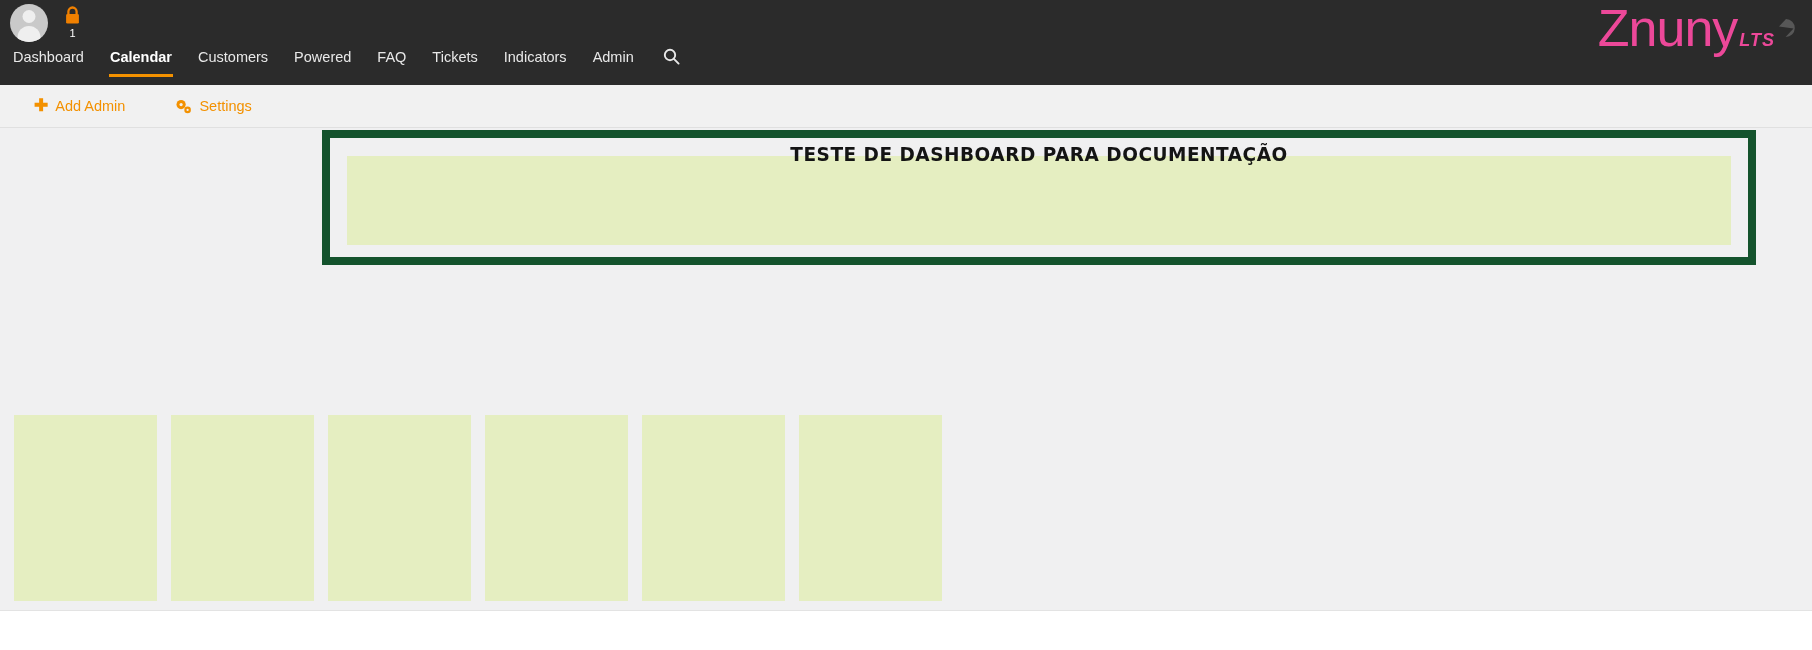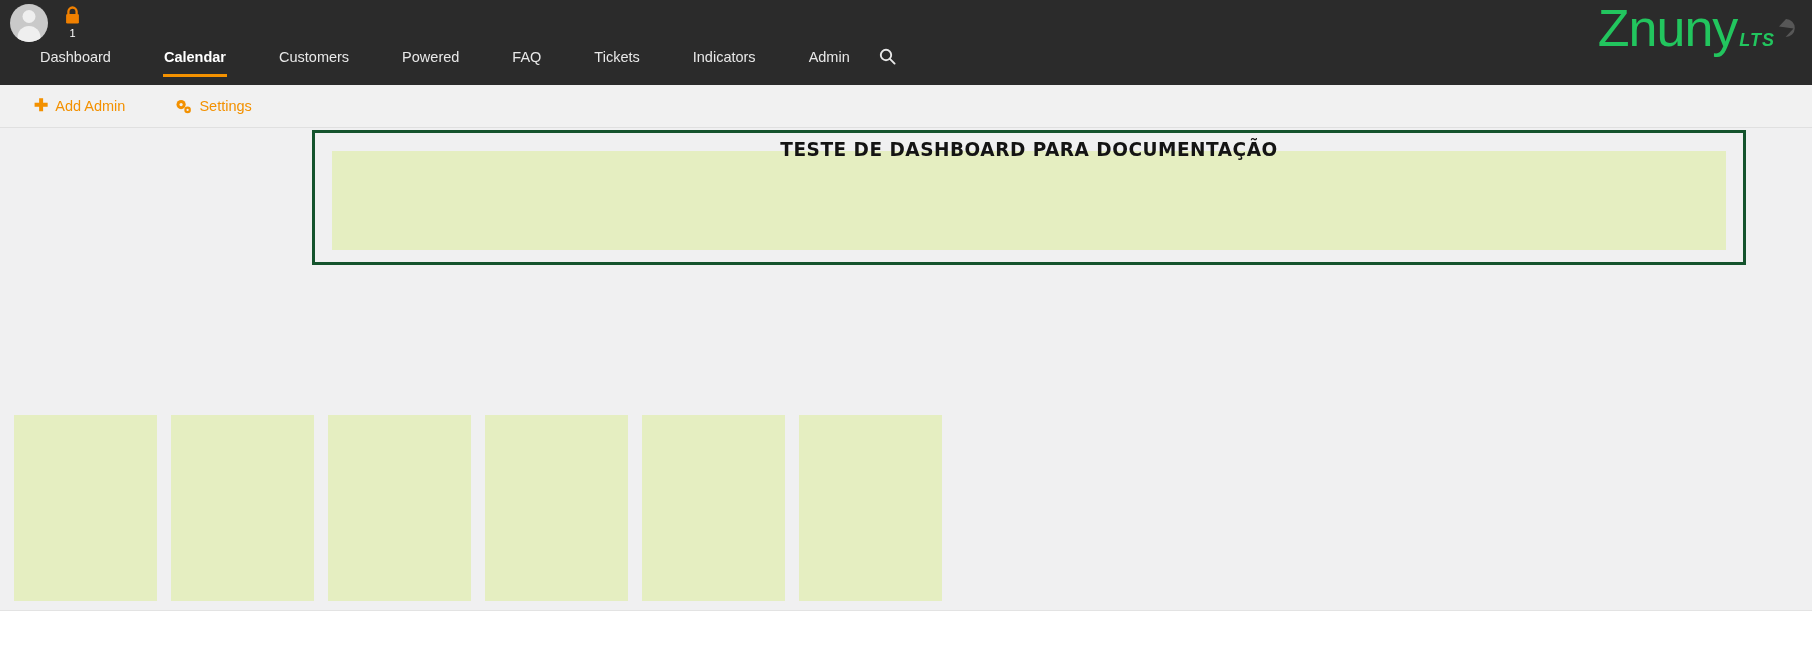--- a/index.html
+++ b/index.html
@@ -86,21 +86,20 @@
     align-items: center;
   }
   .nav-item {
     position: relative;
     color: #e8e8e8;
     font-size: 14.5px;
     line-height: 18px;
     padding: 3px 13px 14px 13px;
     white-space: nowrap;
     cursor: pointer;
-    margin-left: 27px;
   }
   .nav-item.active { color: #ffffff; font-weight: bold; }
   .nav-item.active::after {
     content: "";
     position: absolute;
     left: 12px;
     right: 12px;
     bottom: 3px;
     height: 3px;
     background: #f39100;
@@ -111,21 +110,21 @@
     display: flex;
     align-items: center;
   }
 
   .brand {
     position: absolute;
     right: 16px;
     top: 2px;
     display: flex;
     align-items: baseline;
-    color: #22c55e;
+    color: #ec4899;
     user-select: none;
   }
   .brand-main {
     font-size: 52px;
     line-height: 52px;
     letter-spacing: -1px;
     font-family: "Liberation Sans", sans-serif;
   }
   .brand-lts {
     font-size: 18px;
@@ -183,25 +182,25 @@
   .hero-left-filler {
     position: absolute;
     left: 0;
     top: 0;
     width: 315px;
     height: 143px;
     background: #f0f0f1;
   }
   .hero-highlight {
     position: absolute;
-    left: 312px;
+    left: 322px;
     top: 2px;
     width: 1434px;
     height: 135px;
-    border: 3px solid #14532d;
+    border: 8px solid #14532d;
     background: #f0f0f1;
   }
   .hero-card {
     position: absolute;
     left: 17px;
     top: 18px;
     right: 17px;
     bottom: 12px;
     background: #e5eec1;
   }

